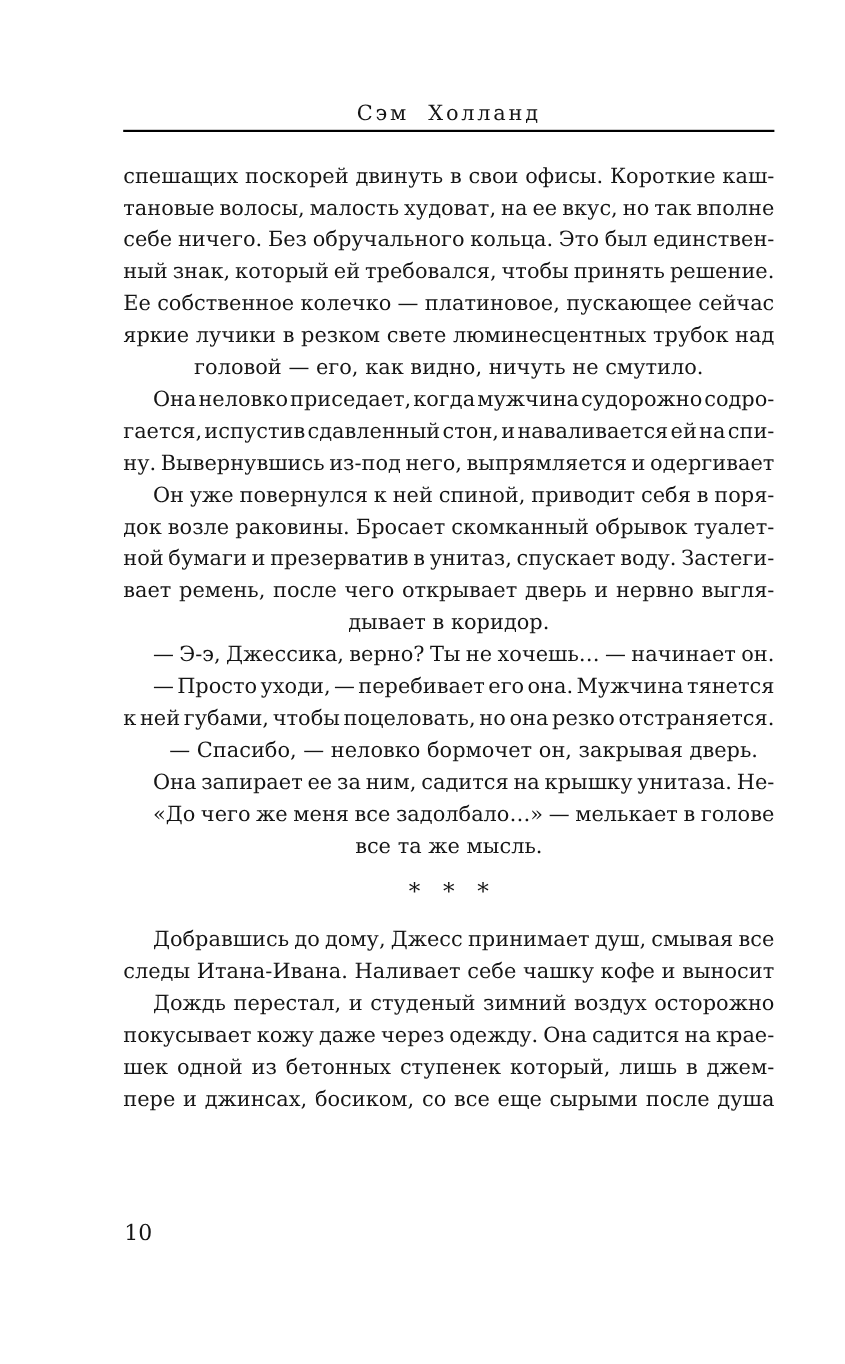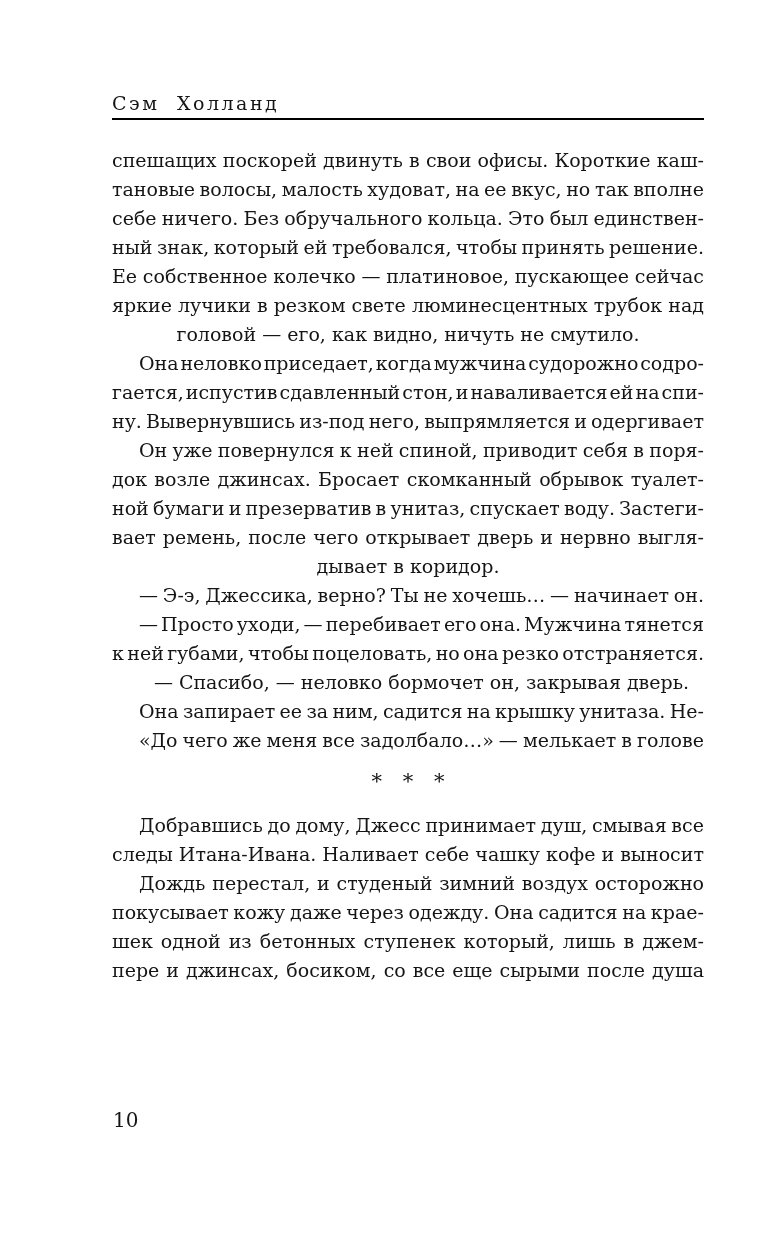--- a/index.html
+++ b/index.html
@@ -14,20 +14,21 @@
     background: #ffffff;
     overflow: hidden;
     font-family: "DejaVu Serif", "Liberation Serif", serif;
     color: #151515;
   }
   .header {
     position: absolute;
     left: 112px;
     top: 92px;
     width: 592px;
+    text-align: center;
   }
   .running-head {
     font-size: 19px;
     line-height: 22px;
     letter-spacing: 2.5px;
     word-spacing: 9px;
     white-space: pre;
   }
   .rule {
     margin-top: 4px;
@@ -183,21 +184,21 @@
           <span>ней</span>
           <span>спиной,</span>
           <span>приводит</span>
           <span>себя</span>
           <span>в</span>
           <span>поря-</span>
         </div>
         <div class="line j">
           <span>док</span>
           <span>возле</span>
-          <span>джинсах.</span>
+          <span>раковины.</span>
           <span>Бросает</span>
           <span>скомканный</span>
           <span>обрывок</span>
           <span>туалет-</span>
         </div>
         <div class="line j">
           <span>ной</span>
           <span>бумаги</span>
           <span>и</span>
           <span>презерватив</span>
@@ -271,20 +272,21 @@
           <span>чего</span>
           <span>же</span>
           <span>меня</span>
           <span>все</span>
           <span>задолбало…»</span>
           <span>—</span>
           <span>мелькает</span>
           <span>в</span>
           <span>голове</span>
         </div>
+        <div class="line left">все та же мысль.</div>
       </div>
       <div class="sep">* * *</div>
       <div>
         <div class="line j indent">
           <span>Добравшись</span>
           <span>до</span>
           <span>дому,</span>
           <span>Джесс</span>
           <span>принимает</span>
           <span>душ,</span>

